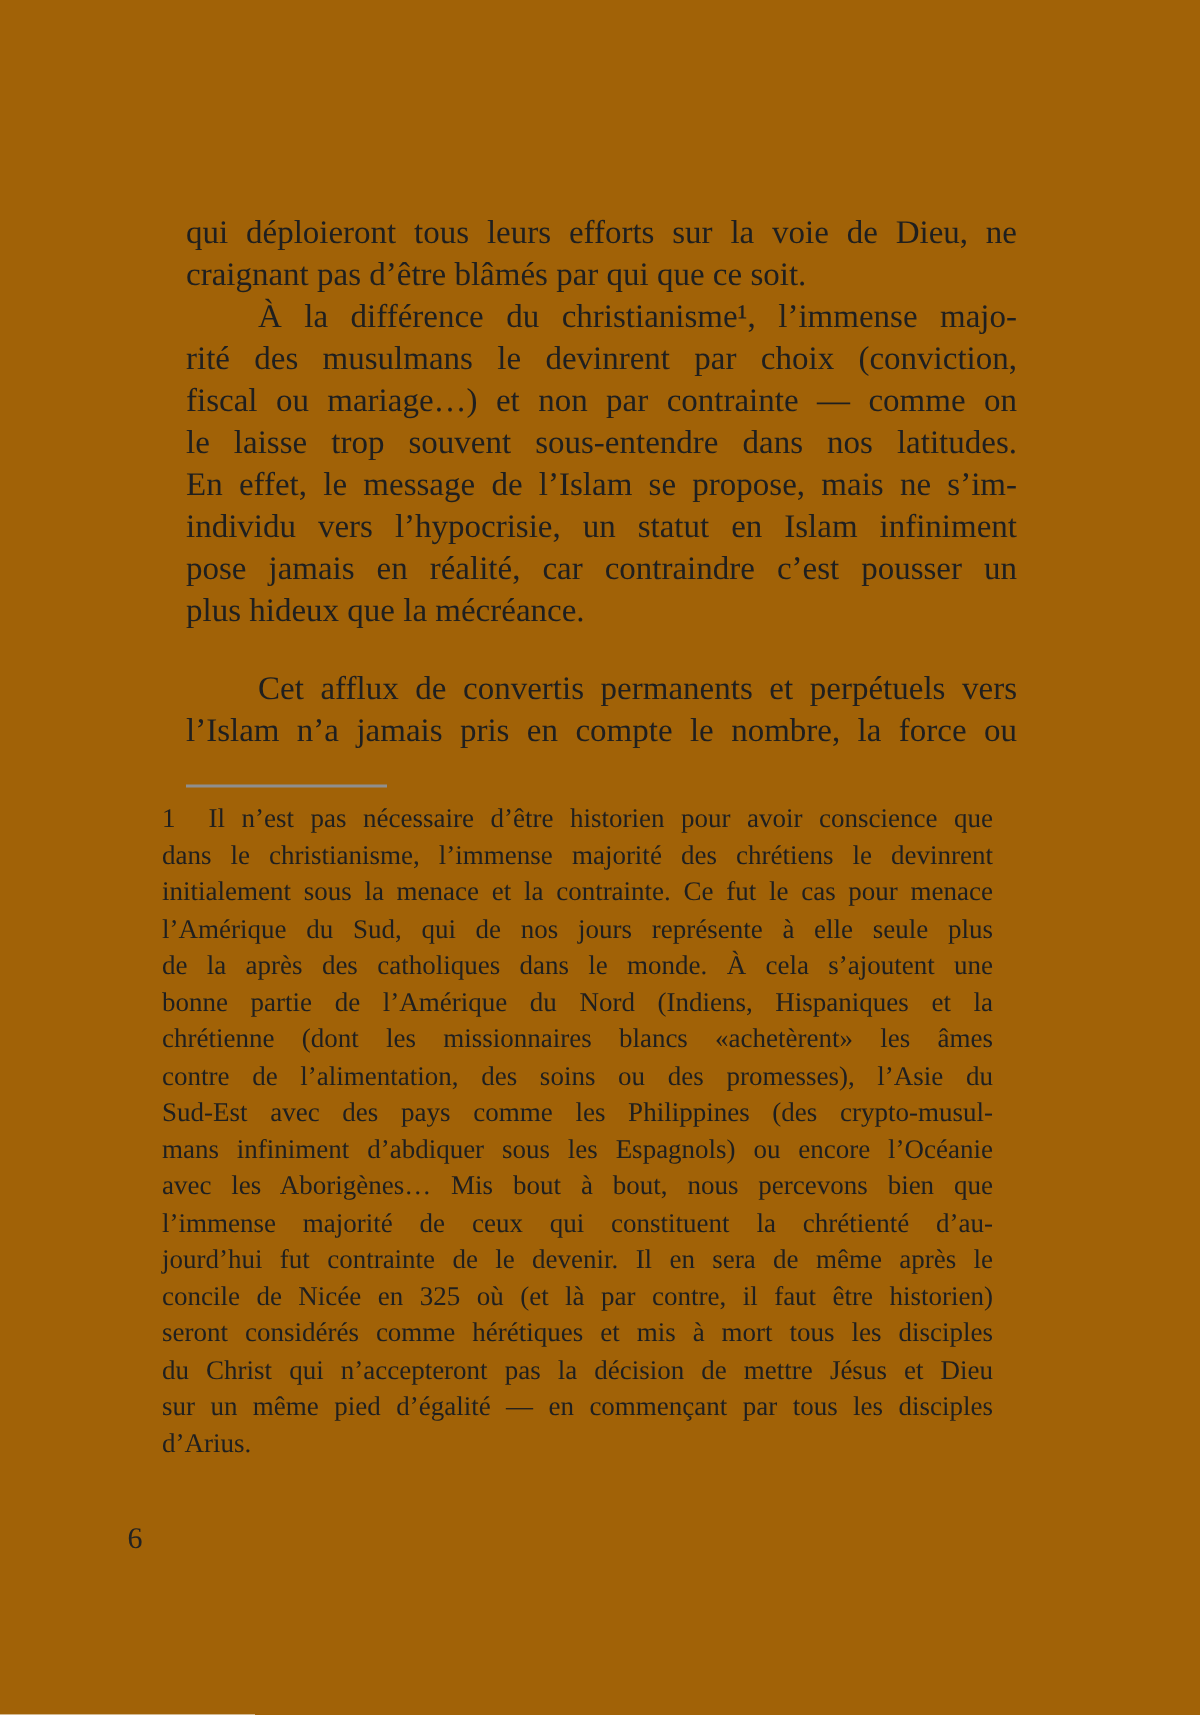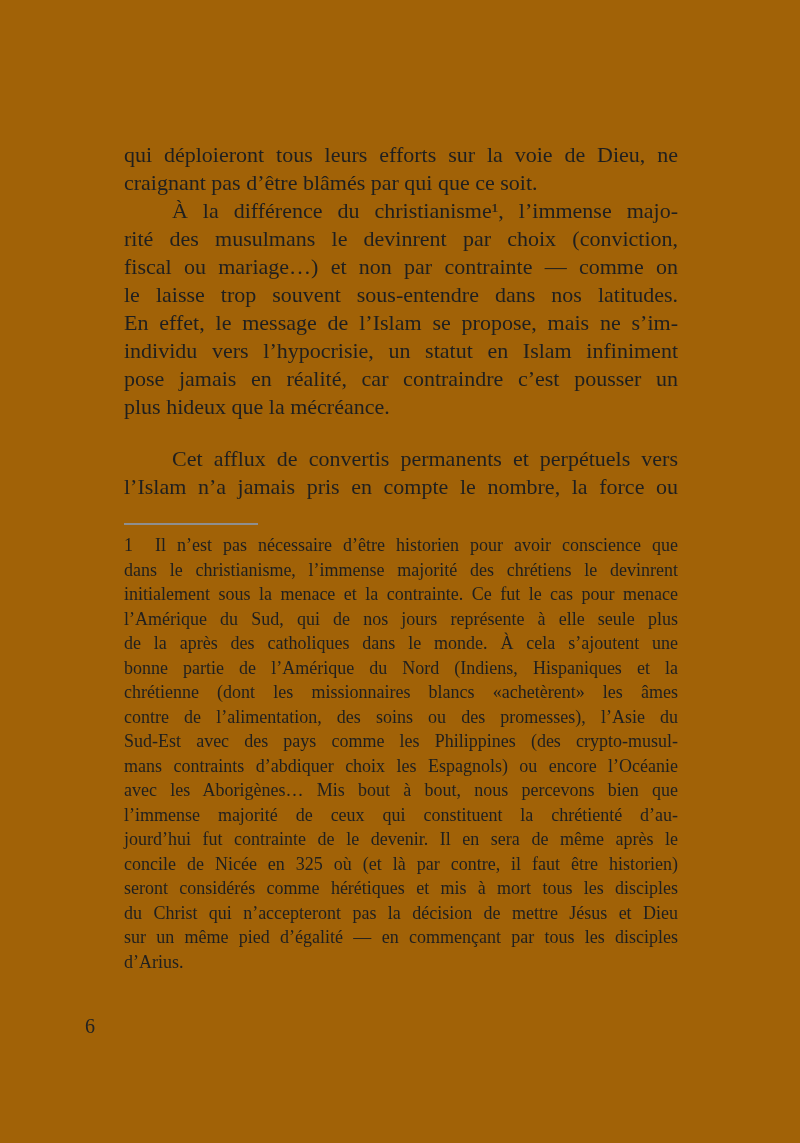--- a/index.html
+++ b/index.html
@@ -19,21 +19,21 @@
   .body-text {
     position: absolute;
     left: 124px;
     top: 141px;
     width: 554px;
     font-size: 22px;
     line-height: 28px;
   }
   .footnote {
     position: absolute;
-    left: 124px;
+    left: 108px;
     top: 533px;
     width: 554px;
     font-size: 18px;
     line-height: 24.5px;
   }
   .fn-rule {
     position: absolute;
     left: 124px;
     top: 523px;
     width: 134px;
@@ -86,21 +86,21 @@
   <section class="footnote">
       <div class="fline">1&nbsp; Il n’est pas nécessaire d’être historien pour avoir conscience que</div>
       <div class="fline">dans le christianisme, l’immense majorité des chrétiens le devinrent</div>
       <div class="fline">initialement sous la menace et la contrainte. Ce fut le cas pour menace</div>
       <div class="fline">l’Amérique du Sud, qui de nos jours représente à elle seule plus</div>
       <div class="fline">de la après des catholiques dans le monde. À cela s’ajoutent une</div>
       <div class="fline">bonne partie de l’Amérique du Nord (Indiens, Hispaniques et la</div>
       <div class="fline">chrétienne (dont les missionnaires blancs «achetèrent» les âmes</div>
       <div class="fline">contre de l’alimentation, des soins ou des promesses), l’Asie du</div>
       <div class="fline">Sud-Est avec des pays comme les Philippines (des crypto-musul-</div>
-      <div class="fline">mans contraints d’abdiquer choix les Espagnols) ou encore l’Océanie</div>
+      <div class="fline">mans infiniment d’abdiquer sous les Espagnols) ou encore l’Océanie</div>
       <div class="fline">avec les Aborigènes… Mis bout à bout, nous percevons bien que</div>
       <div class="fline">l’immense majorité de ceux qui constituent la chrétienté d’au-</div>
       <div class="fline">jourd’hui fut contrainte de le devenir. Il en sera de même après le</div>
       <div class="fline">concile de Nicée en 325 où (et là par contre, il faut être historien)</div>
       <div class="fline">seront considérés comme hérétiques et mis à mort tous les disciples</div>
       <div class="fline">du Christ qui n’accepteront pas la décision de mettre Jésus et Dieu</div>
       <div class="fline">sur un même pied d’égalité — en commençant par tous les disciples</div>
       <div class="fline last">d’Arius.</div>
     </section>
 

